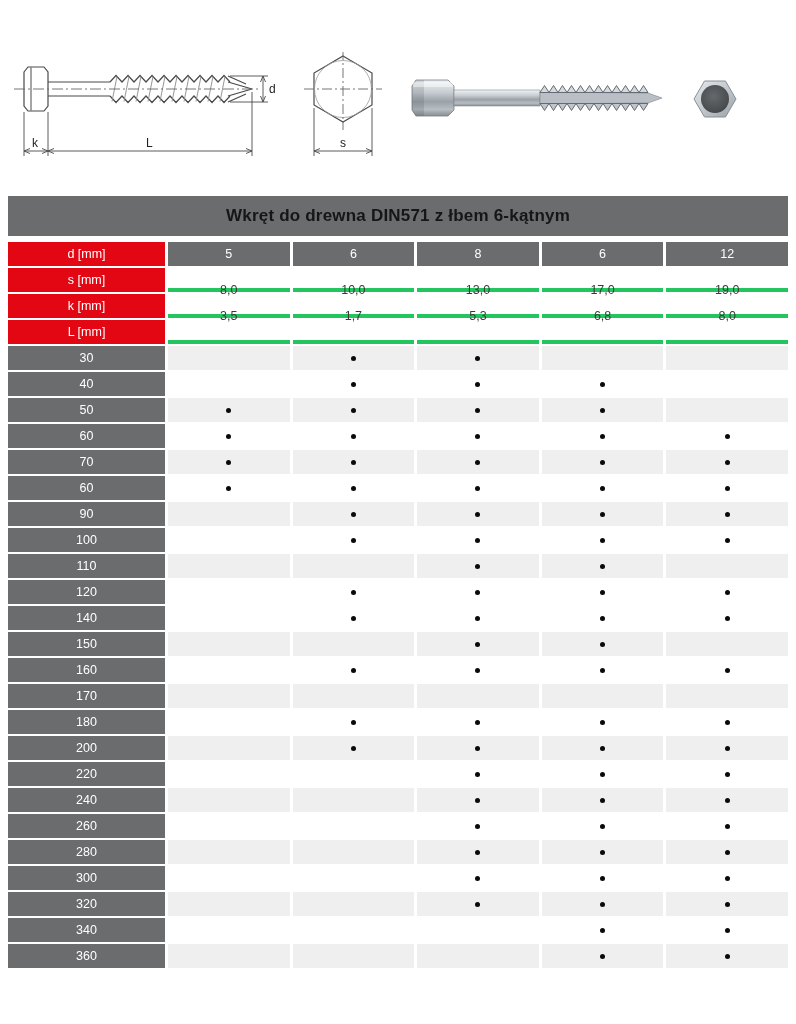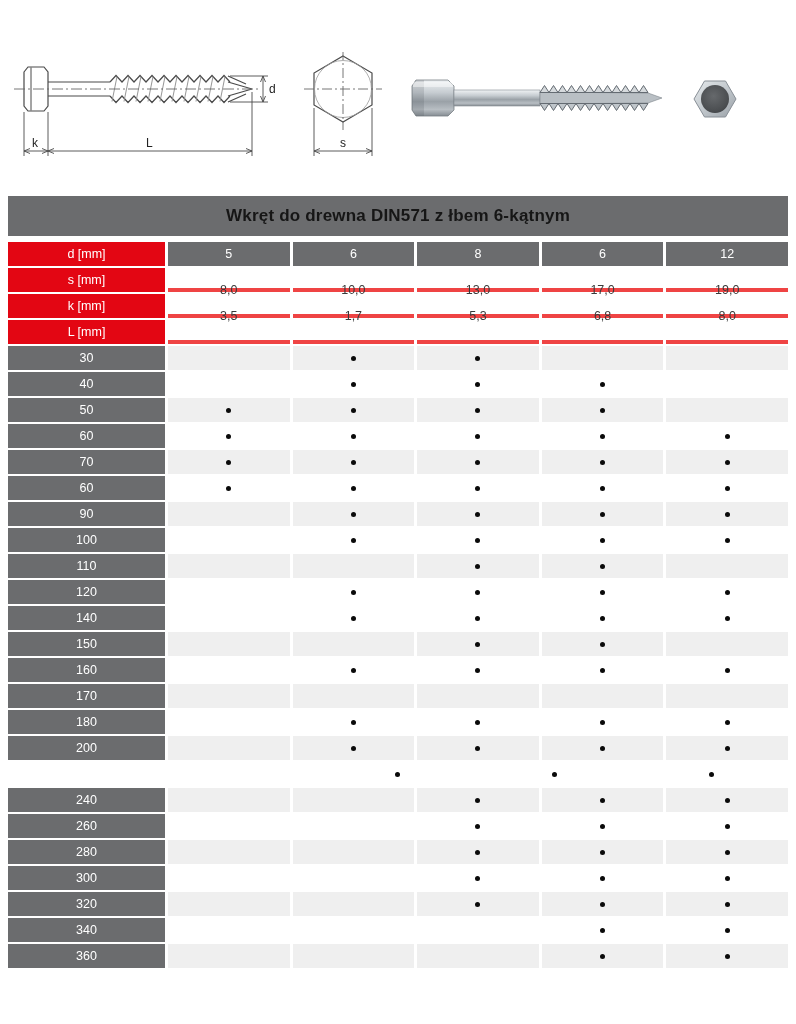--- a/index.html
+++ b/index.html
@@ -18,21 +18,21 @@
   .ptable{position:absolute;left:8px;top:196px;width:780px;}
   .title-row{height:40px;margin-bottom:6px;background:#6b6c6e;display:flex;align-items:center;justify-content:center;
              font-size:17px;font-weight:bold;color:#161616;letter-spacing:.2px;}
   .t-row{display:flex;gap:3px;height:24px;margin-bottom:2px;}
   .label-cell{flex:0 0 157px;display:flex;align-items:center;justify-content:center;
               color:#ffffff;font-size:12.5px;}
   .data-cell{flex:1 1 0;display:flex;align-items:center;justify-content:center;
              font-size:12.5px;color:#3a3a3a;}
   .bg-dark{background:#6b6c6e;color:#ffffff;}
   .bg-red{background:#e30613;}
-  .bg-spec{background:#ef4444;margin-top:20px;}
+  .bg-spec{background:#22c55e;margin-top:20px;}
   .bg-alt{background:#efefef;}
   .bg-white{background:#ffffff;}
   .dot{width:5px;height:5px;border-radius:50%;background:#0a0a0a;}
 </style>
 </head>
 <body>
 
 <div class="figures">
 
   <svg class="fig fig-tech" width="268" height="116" viewBox="0 0 268 116">
@@ -399,20 +399,21 @@
           <span class="dot"></span>
         </div>
         <div class="data-cell bg-alt">
           <span class="dot"></span>
         </div>
         <div class="data-cell bg-alt">
           <span class="dot"></span>
         </div>
       </div>
       <div class="t-row">
+        <div class="label-cell bg-dark">220</div>
         <div class="data-cell bg-white"></div>
         <div class="data-cell bg-white"></div>
         <div class="data-cell bg-white">
           <span class="dot"></span>
         </div>
         <div class="data-cell bg-white">
           <span class="dot"></span>
         </div>
         <div class="data-cell bg-white">
           <span class="dot"></span>

